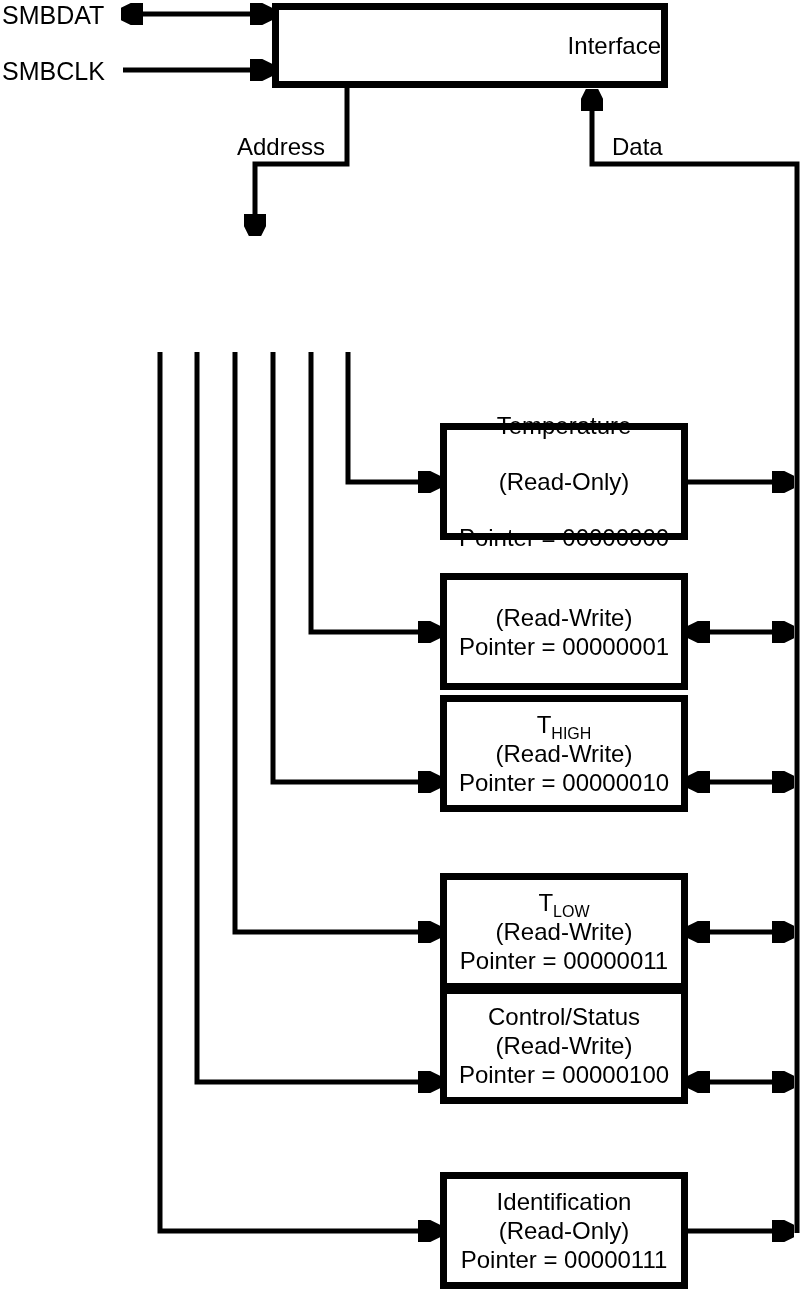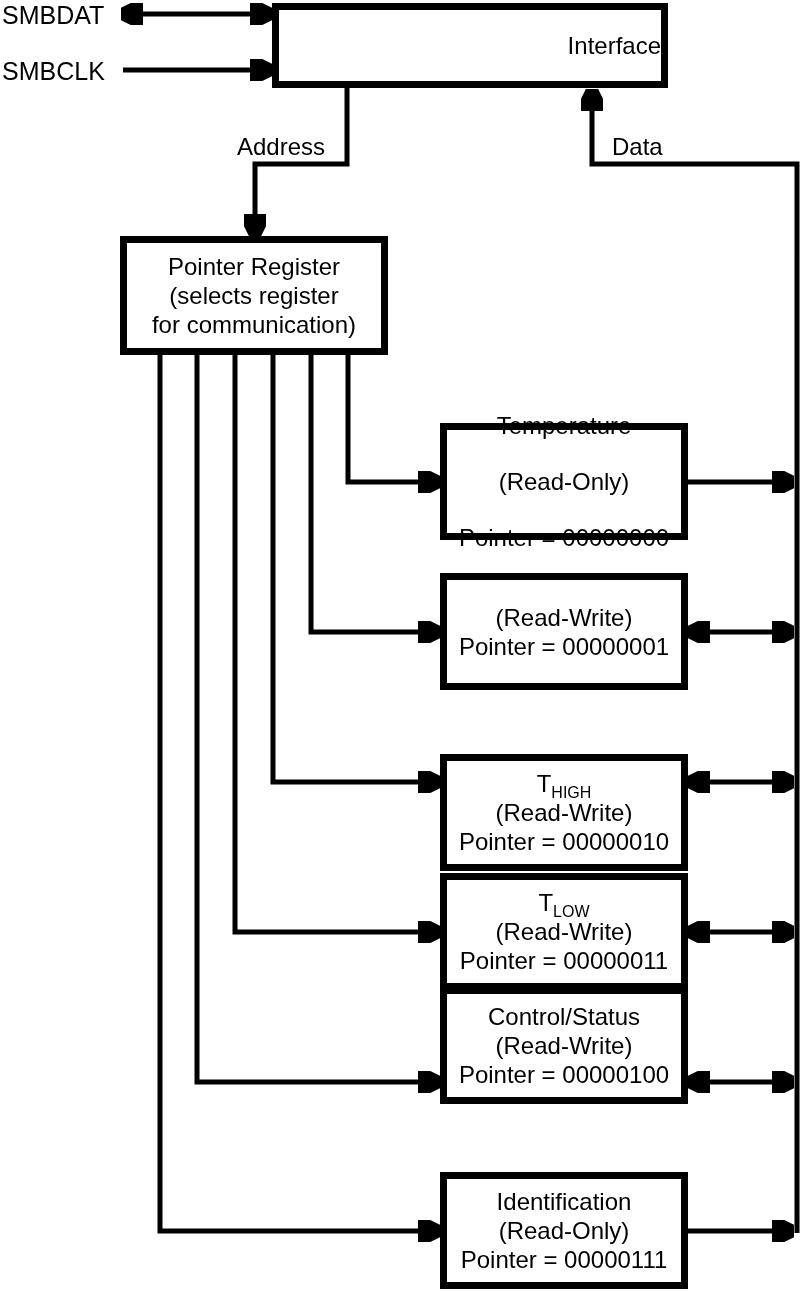--- a/index.html
+++ b/index.html
@@ -63,38 +63,33 @@
   <div class="label pin-label" style="left:2px; top:1px;">SMBDAT</div>
   <div class="label pin-label" style="left:2px; top:57px;">SMBCLK</div>
 
   <div class="box box-interface">
     <div>Interface</div>
   </div>
 
   <div class="label" style="left:237px; top:133px;">Address</div>
   <div class="label" style="left:612px; top:133px;">Data</div>
 
-  <div class="box box-pointer">
-    <div>Pointer Register</div>
-    <div>(selects register</div>
-    <div>for communication)</div>
-  </div>
 
   <div class="box box-register" style="top:423px;gap:27px;">
     <div><span>Temperature</span><sub class="rsub"></sub></div>
     <div>(Read-Only)</div>
     <div>Pointer = 00000000</div>
   </div>
 
   <div class="box box-register" style="top:573px;">
     <div>(Read-Write)</div>
     <div>Pointer = 00000001</div>
   </div>
 
-  <div class="box box-register" style="top:754px;">
+  <div class="box box-register" style="top:695px;">
     <div><span>T</span><sub class="rsub">HIGH</sub></div>
     <div>(Read-Write)</div>
     <div>Pointer = 00000010</div>
   </div>
 
   <div class="box box-register" style="top:873px;">
     <div><span>T</span><sub class="rsub">LOW</sub></div>
     <div>(Read-Write)</div>
     <div>Pointer = 00000011</div>
   </div>

